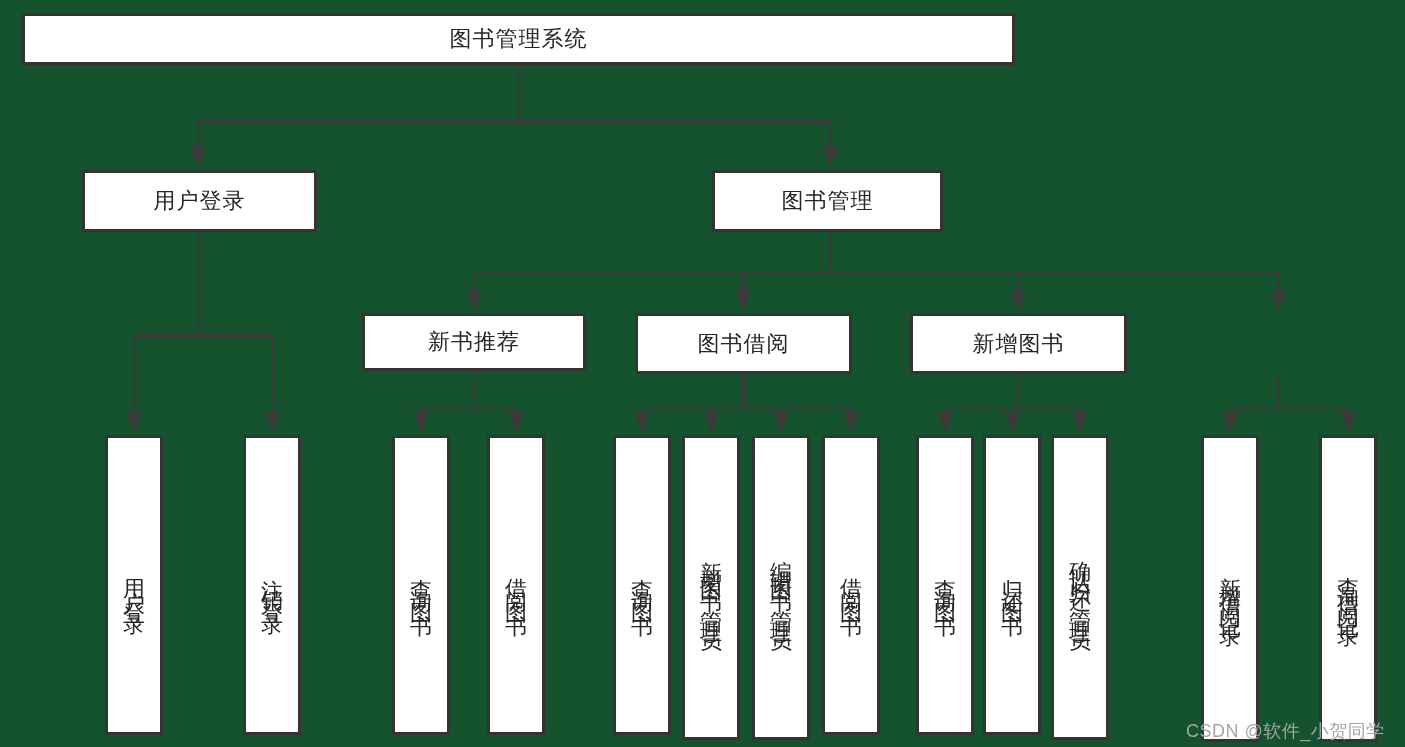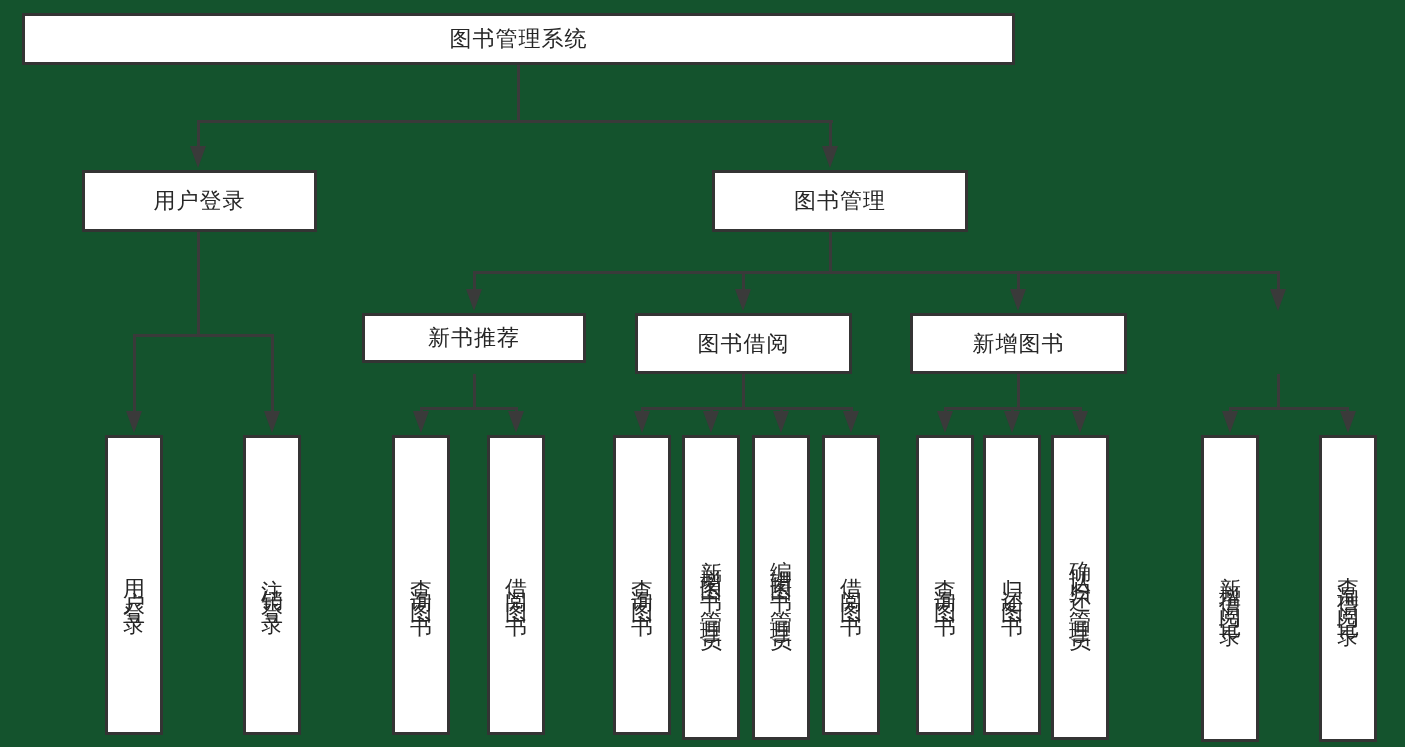--- a/index.html
+++ b/index.html
@@ -92,25 +92,25 @@
   <div class="arr" style="left:1222px;top:411px;"></div>
   <div class="arr" style="left:1340px;top:411px;"></div>
 
   <div class="node" style="left:22px;top:13px;width:993px;height:52px;">
     <span>图书管理系统</span>
   </div>
 
   <div class="node" style="left:82px;top:170px;width:235px;height:62px;">
     <span>用户登录</span>
   </div>
-  <div class="node" style="left:712px;top:170px;width:256px;height:62px;">
+  <div class="node" style="left:712px;top:170px;width:231px;height:62px;">
     <span>图书管理</span>
   </div>
 
-  <div class="node" style="left:362px;top:313px;width:224px;height:50px;">
+  <div class="node" style="left:362px;top:313px;width:224px;height:58px;">
     <span>新书推荐</span>
   </div>
   <div class="node" style="left:635px;top:313px;width:217px;height:61px;">
     <span>图书借阅</span>
   </div>
   <div class="node" style="left:910px;top:313px;width:217px;height:61px;">
     <span>新增图书</span>
   </div>
 
   <div class="node v sp-wide" style="left:105px;top:435px;width:58px;height:300px;">
@@ -150,14 +150,15 @@
     <span>确认归还（管理员）</span>
   </div>
 
   <div class="node v" style="left:1201px;top:435px;width:58px;height:307px;">
     <span>新增借阅记录</span>
   </div>
   <div class="node v" style="left:1319px;top:435px;width:58px;height:307px;">
     <span>查询借阅记录</span>
   </div>
 
+  <div class="wm">CSDN @软件_小贺同学</div>
 
 </div>
 
 </body></html>

